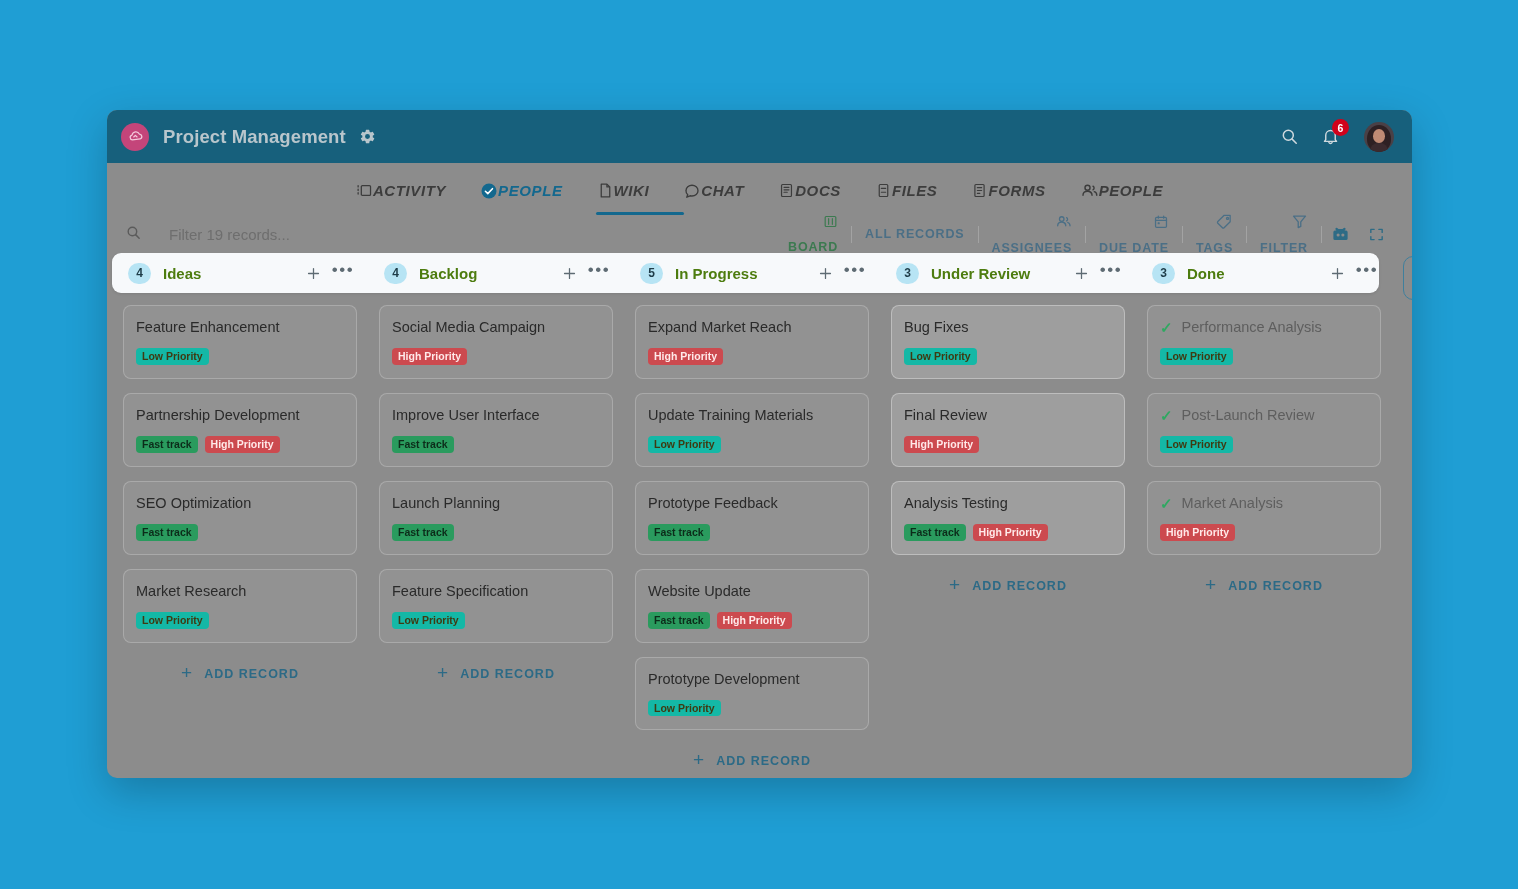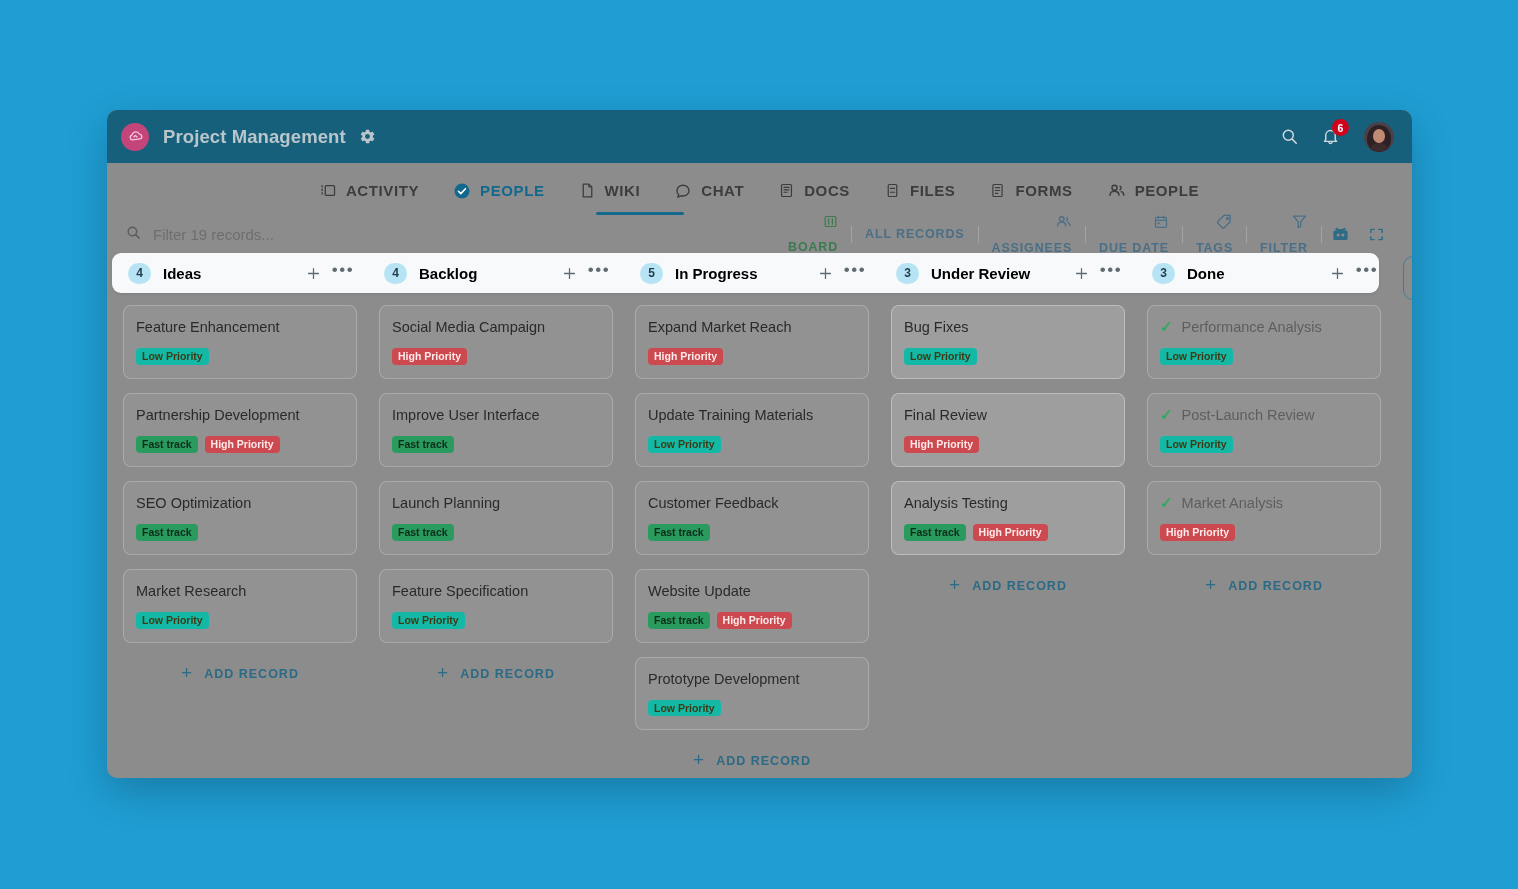--- a/index.html
+++ b/index.html
@@ -111,29 +111,30 @@
     height: 52px;
     display: flex;
     align-items: center;
     justify-content: center;
     gap: 34px;
     position: relative;
   }
   .nav-tab {
     display: flex;
     align-items: center;
-    gap: 9px;
+    gap: 0;
     font-size: 15px;
     font-weight: bold;
     letter-spacing: .6px;
     color: #3c3c3c;
     cursor: pointer;
     height: 52px;
     box-sizing: border-box;
     padding-top: 3px;
+    font-style: italic;
   }
   .nav-tab.active { color: #13688e; }
   .nav-tab.active::after {
     content: "";
     position: absolute;
     bottom: 0;
     height: 3px;
     background: #13688e;
     width: 88px;
     border-radius: 2px;
@@ -144,21 +145,21 @@
   
   #toolbar {
     height: 38px;
     display: flex;
     align-items: center;
     padding: 0 18px 0 18px;
     box-sizing: border-box;
   }
   #filter-search {
     display: flex;
-    gap: 11px;
+    gap: 27px;
     flex: 1 1 auto;
     color: #5b5b5b;
   }
   #filter-input {
     border: none;
     background: transparent;
     outline: none;
     font-family: "Liberation Sans", sans-serif;
     font-size: 15px;
     color: #4a4a4a;
@@ -233,21 +234,21 @@
     border-radius: 11px;
     min-width: 23px;
     height: 21px;
     display: flex; align-items: center; justify-content: center;
     flex: none;
   }
   .col-name {
     margin-left: 12px;
     font-size: 15px;
     font-weight: bold;
-    color: #000000;
+    color: #4d7c0f;
     white-space: nowrap;
   }
   .ch-spacer { flex: 1 1 auto; }
   .col-add, .col-more {
     color: #5e6b73;
     display: flex; align-items: center; justify-content: center;
     cursor: pointer;
     width: 22px;
   }
   .col-more { margin-left: 8px; letter-spacing: 1.6px; font-size: 17px; line-height: 0; padding-bottom: 6px;}
@@ -275,20 +276,21 @@
   }
   .column.bright .card {
     background: rgba(255,255,255,0.16);
     border-color: rgba(255,255,255,0.32);
   }
   .card-title {
     font-size: 14.5px;
     color: #2a2a2a;
     line-height: 1.2;
     display: flex;
+    align-items: center;
     gap: 9px;
   }
   .card-title .done-check {
     color: #2fa861;
     font-size: 15px;
     font-weight: bold;
     line-height: 1;
     flex: none;
   }
   .card-title.done .t { color: #5e5e5e; }
@@ -708,21 +710,21 @@
           <div class="card">
             <div class="card-title">
               <span class="t">Update Training Materials</span>
             </div>
             <div class="tag-row">
               <span class="tag low">Low Priority</span>
             </div>
           </div>
           <div class="card">
             <div class="card-title">
-              <span class="t">Customer Feedback</span>
+              <span class="t">Prototype Feedback</span>
             </div>
             <div class="tag-row">
               <span class="tag fast">Fast track</span>
             </div>
           </div>
           <div class="card">
             <div class="card-title">
               <span class="t">Website Update</span>
             </div>
             <div class="tag-row">

